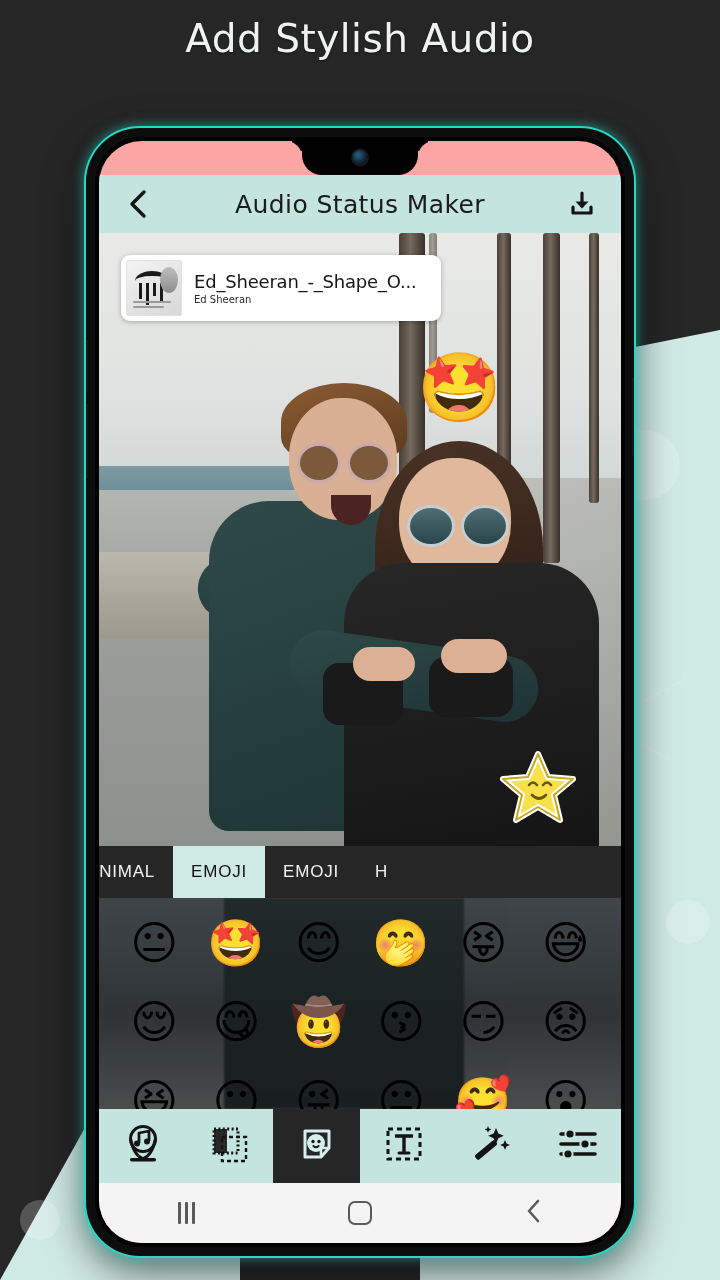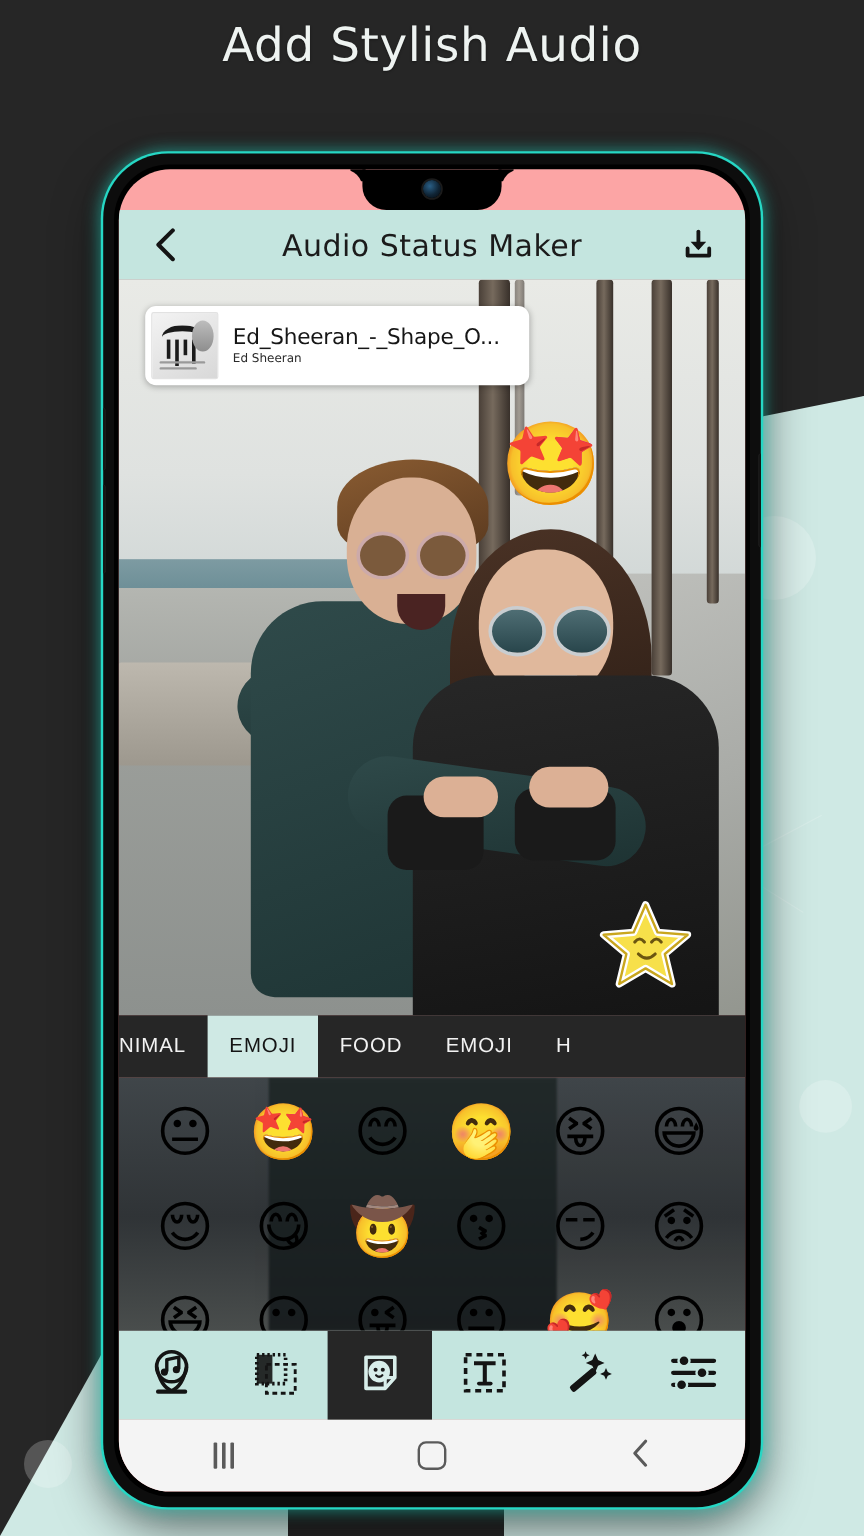--- a/index.html
+++ b/index.html
@@ -343,21 +343,20 @@
             <path d="M30 35 q4 -5 8 0" fill="none" stroke="#6b5510" stroke-width="2.6" stroke-linecap="round"></path>
             <path d="M44 35 q4 -5 8 0" fill="none" stroke="#6b5510" stroke-width="2.6" stroke-linecap="round"></path>
             <path d="M33 45 q7 7 14 0" fill="none" stroke="#6b5510" stroke-width="2.6" stroke-linecap="round"></path>
           </svg>
         </div>
       </div>
 
       <div id="tabs">
         <div class="tab" style="margin-left:-30px;">ANIMAL</div>
         <div class="tab active">EMOJI</div>
-        <div class="tab">FOOD</div>
         <div class="tab">EMOJI</div>
         <div class="tab">H</div>
       </div>
 
       <div id="emoji-panel">
         <div id="emoji-bg"></div>
         <div id="emoji-grid">
           <div class="emoji-cell">😐</div>
           <div class="emoji-cell">🤩</div>
           <div class="emoji-cell">😊</div>

